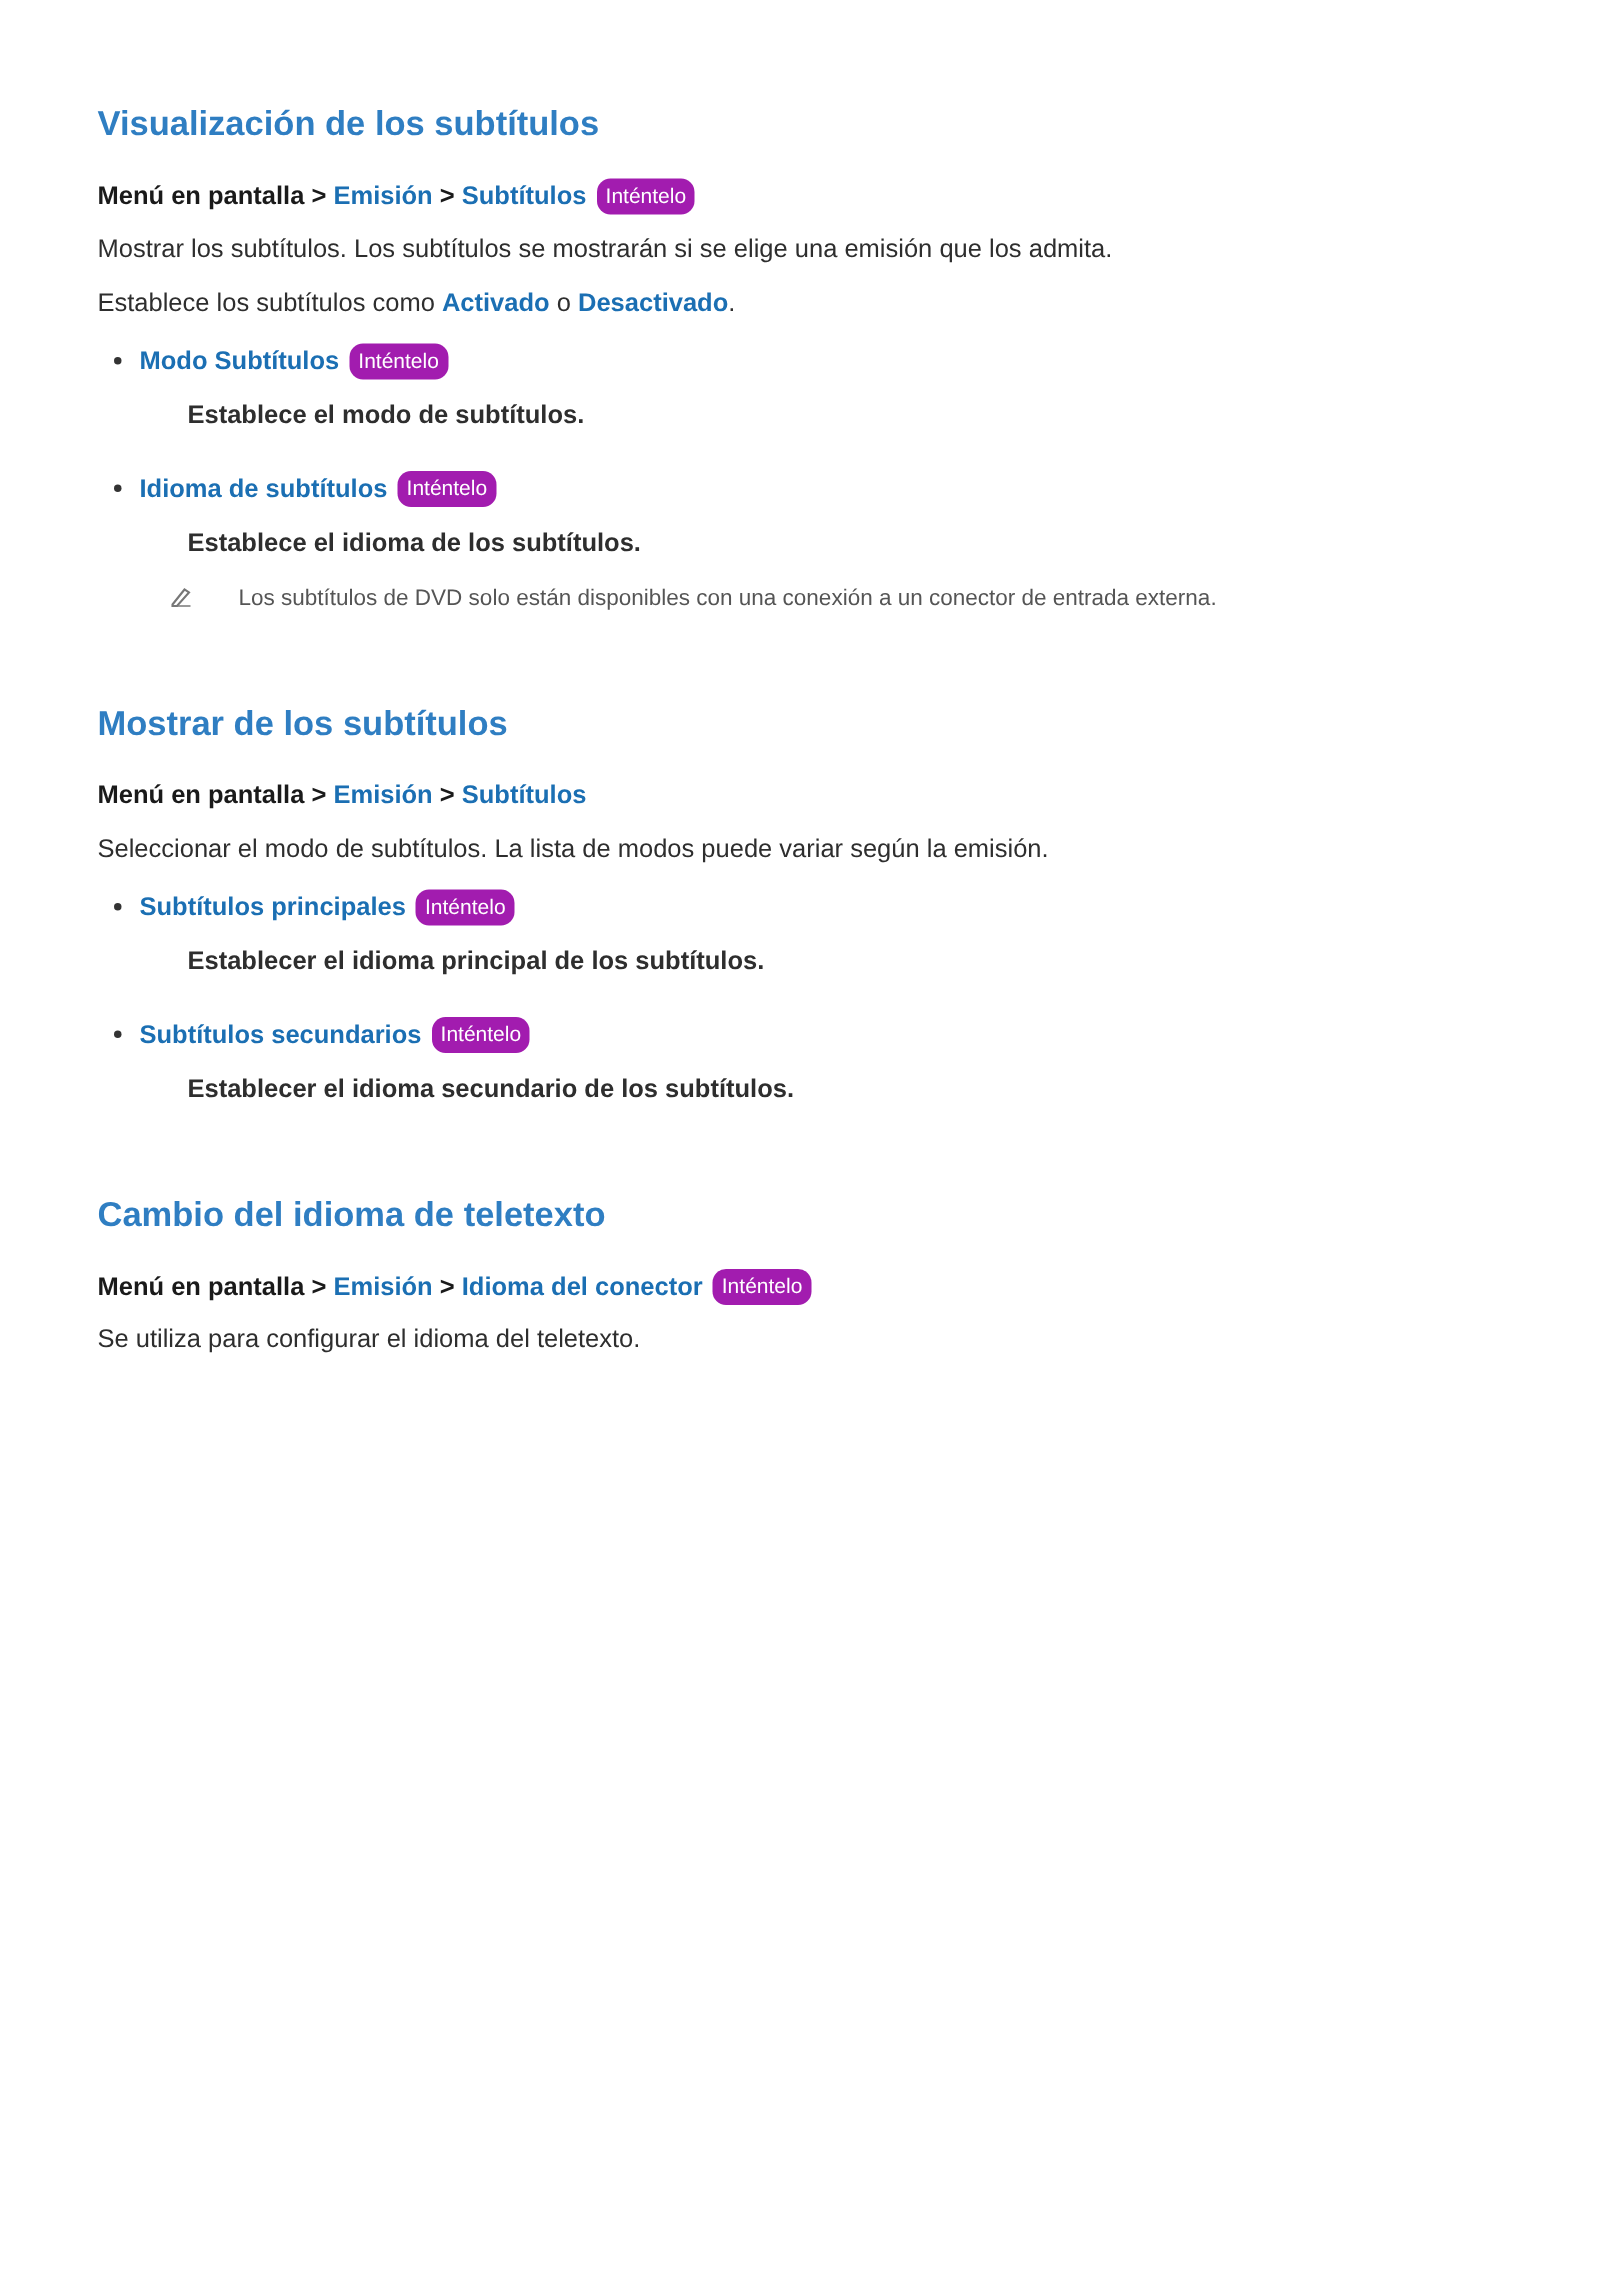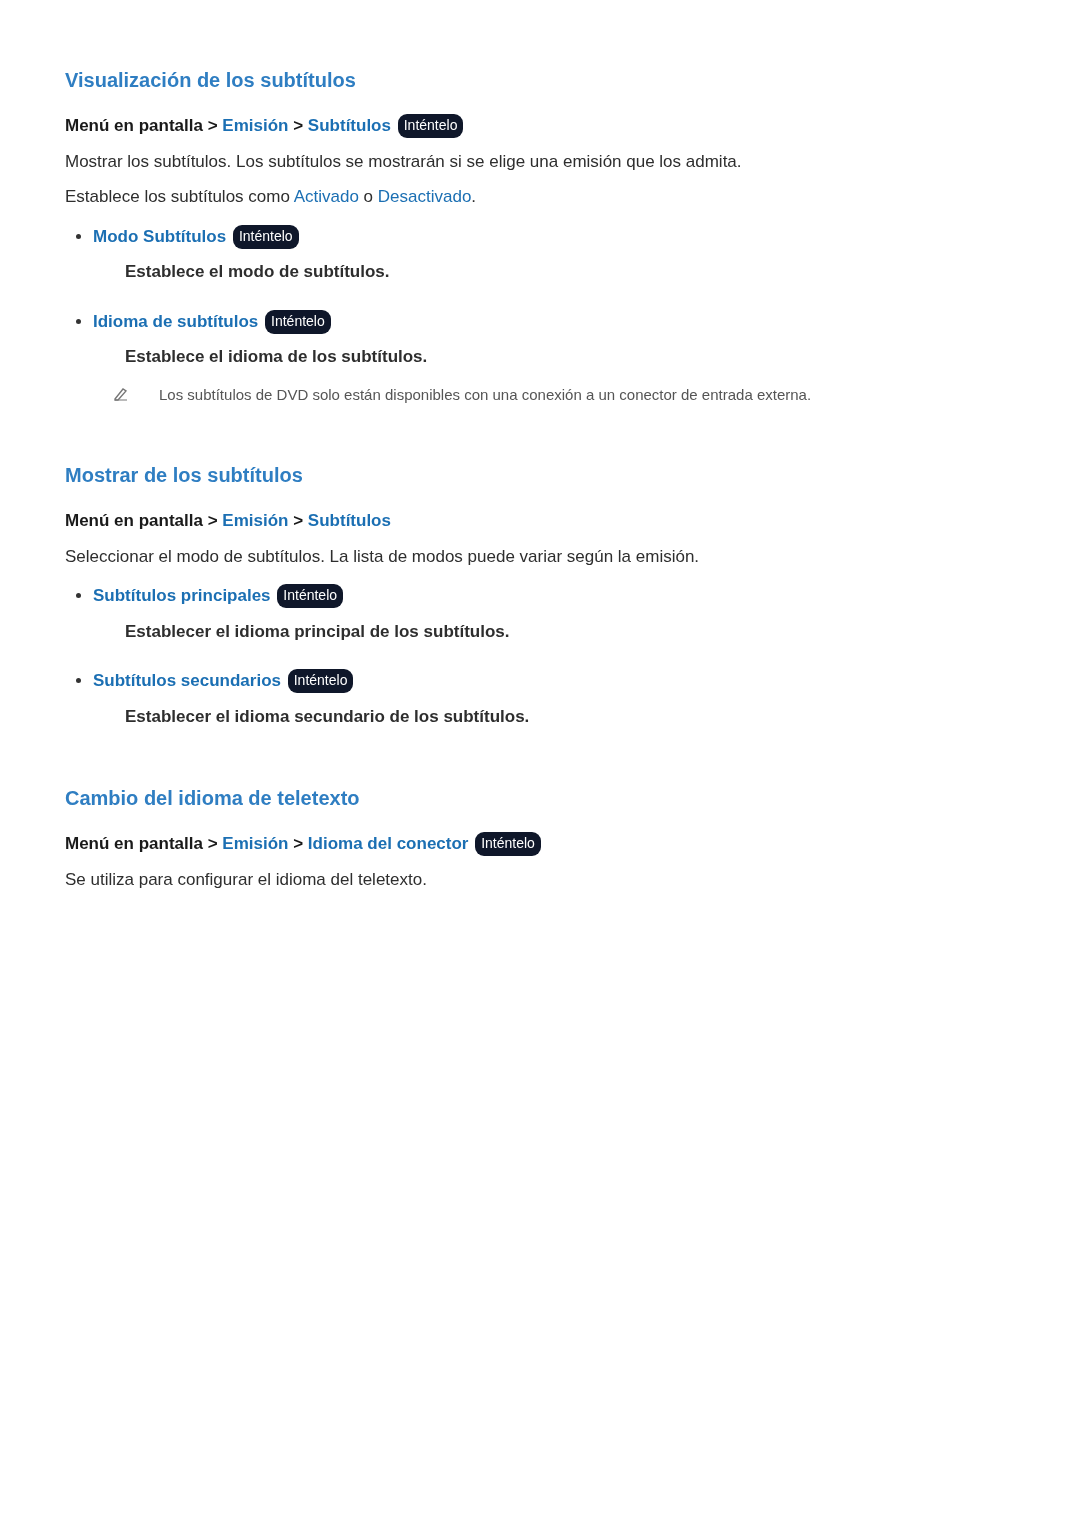--- a/index.html
+++ b/index.html
@@ -7,44 +7,44 @@
     margin: 0;
     padding: 65px 65px 60px 65px;
     color: #2e2e2e;
     font-size: 17px;
     line-height: 1.5;
     width: 1080px;
     box-sizing: border-box;
   }
   h2.section-heading {
     color: #2f7ec2;
-    font-size: 20px;
+    font-size: 23px;
     font-weight: bold;
     margin: 0 0 18px 0;
   }
   .breadcrumb {
     font-weight: bold;
     margin-bottom: 10px;
   }
   .bc-plain { color: #1a1a1a; }
   .bc-link  { color: #1b6fb3; }
   .bc-sep   { color: #1a1a1a; font-weight: bold; }
   .try-btn {
     display: inline-block;
-    background: #0f172a;
+    background: #a21caf;
     color: #ffffff;
     font-weight: normal;
     font-size: 14px;
     padding: 1px 6px 2px 6px;
     border-radius: 9px;
     vertical-align: 1px;
     margin-left: 2px;
   }
   p.body-text { margin: 6px 0 10px 0; color: #2e2e2e; }
-  .accent-blue { color: #1b6fb3; font-weight: normal; }
+  .accent-blue { color: #1b6fb3; font-weight: bold; }
   ul.option-list {
     list-style: disc;
     padding-left: 28px;
     margin: 14px 0 0 0;
   }
   ul.option-list > li {
     margin-bottom: 24px;
     color: #333;
   }
   .option-title {

